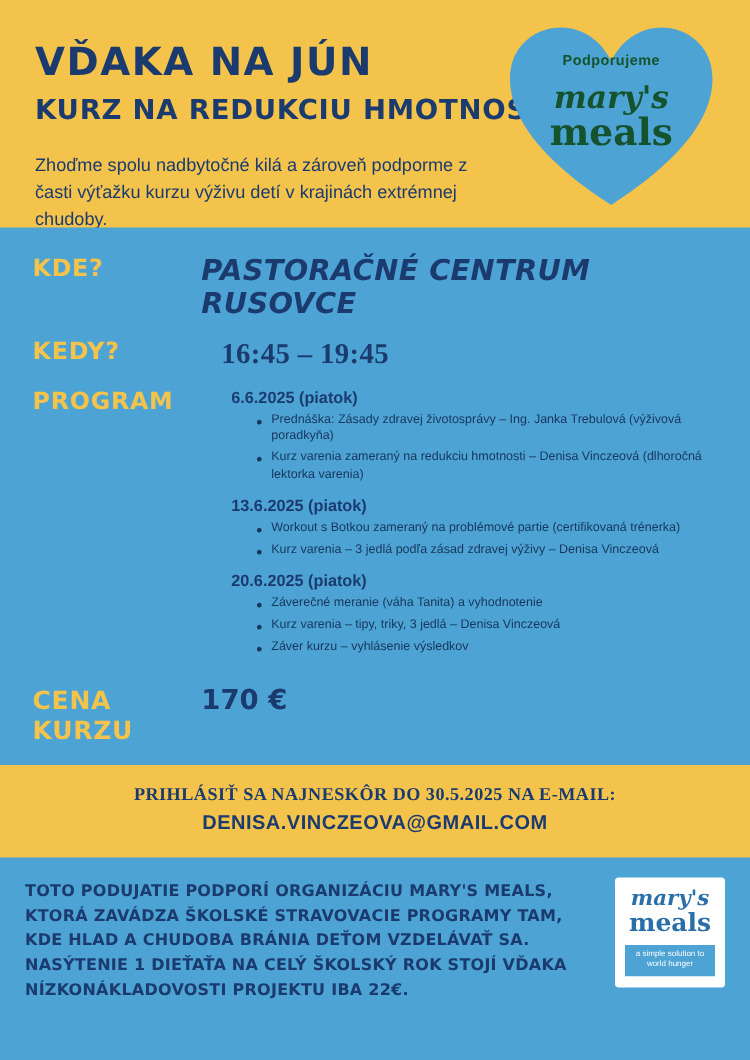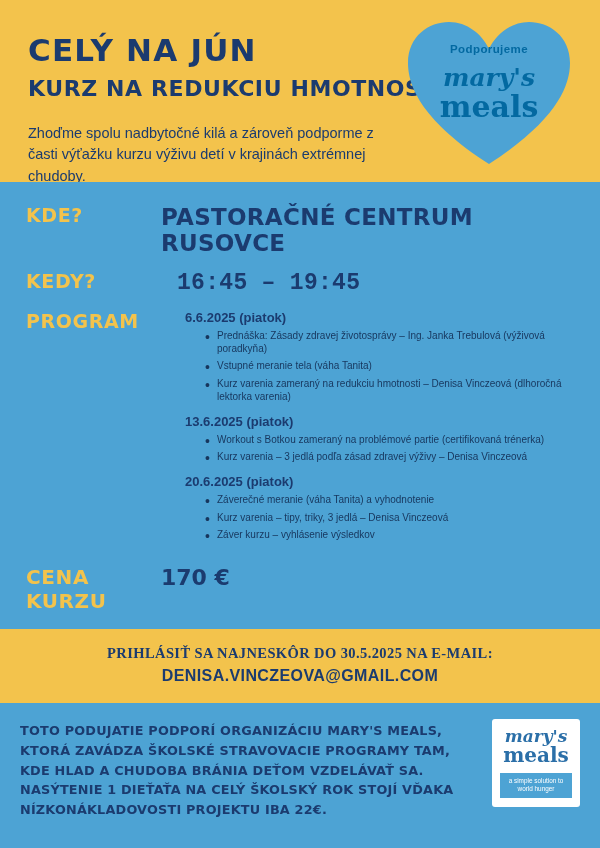--- a/index.html
+++ b/index.html
@@ -66,21 +66,21 @@
     position: absolute;
     left: 0;
     top: 0;
   }
   .heart-text {
     position: absolute;
     left: 0;
     top: 26px;
     width: 170px;
     text-align: center;
-    color: #0369a1;
+    color: #14532d;
     line-height: 1;
   }
   .heart-text .support {
     font-size: 11.5px;
     font-weight: bold;
     letter-spacing: 0.4px;
     display: block;
   }
   .heart-text .marys {
     font-size: 25px;
@@ -118,27 +118,28 @@
     font-size: 19px;
     letter-spacing: 0.6px;
     font-family: "DejaVu Sans", sans-serif;
   }
   .val-place {
     color: #1b3b6f;
     font-weight: bold;
     font-size: 23px;
     letter-spacing: 0.3px;
     font-family: "DejaVu Sans", sans-serif;
+    font-style: italic;
   }
   .val-time {
     color: #1b3b6f;
     font-weight: bold;
     font-size: 23px;
     letter-spacing: 0.3px;
-    font-family: Liberation Mono, monospace;
+    font-family: Liberation Serif, serif;
   }
   .row-kedy { margin-top: 14px; gap: 16px; }
   .row-program { margin-top: 14px; gap: 24px; }
 
   .program-body {
     flex: 1 1 auto;
   }
   .pdate {
     color: #1b3b6f;
     font-weight: bold;
@@ -268,21 +269,21 @@
     width: 72px;
     box-sizing: border-box;
   }
 </style>
 </head>
 <body>
 
 <div class="poster">
 
   <div class="band-top">
-    <h1 class="title-main">CELÝ NA JÚN</h1>
+    <h1 class="title-main">VĎAKA NA JÚN</h1>
     <h2 class="title-sub">KURZ NA REDUKCIU HMOTNOSTI</h2>
     <p class="intro">Zhoďme spolu nadbytočné kilá a zároveň podporme z časti výťažku kurzu výživu detí v krajinách extrémnej chudoby.</p>
 
     <div class="heart-wrap">
       <svg width="170" height="150" viewBox="0 0 170 150">
         <path d="M85 146 C 20 104, 4 70, 4 45 C 4 18, 25 4, 45 4 C 63 4, 78 16, 85 31 C 92 16, 107 4, 125 4 C 145 4, 166 18, 166 45 C 166 70, 150 104, 85 146 Z" fill="#4da3d4"></path>
       </svg>
       <div class="heart-text">
         <span class="support">Podporujeme</span>
         <span class="marys">mary's</span>
@@ -303,21 +304,20 @@
       <div class="val-time">16:45 – 19:45</div>
     </div>
 
     <div class="row row-program">
       <div class="lbl">PROGRAM</div>
       <div class="program-body">
 
         <div class="pdate">6.6.2025 (piatok)</div>
         <ul class="pitems">
           <li>Prednáška: Zásady zdravej životosprávy – Ing. Janka Trebulová (výživová poradkyňa)</li>
-          <li>Vstupné meranie tela (váha Tanita)</li>
           <li>Kurz varenia zameraný na redukciu hmotnosti – Denisa Vinczeová (dlhoročná lektorka varenia)</li>
         </ul>
 
         <div class="pdate next">13.6.2025 (piatok)</div>
         <ul class="pitems">
           <li>Workout s Botkou zameraný na problémové partie (certifikovaná trénerka)</li>
           <li>Kurz varenia – 3 jedlá podľa zásad zdravej výživy – Denisa Vinczeová</li>
         </ul>
 
         <div class="pdate next">20.6.2025 (piatok)</div>

